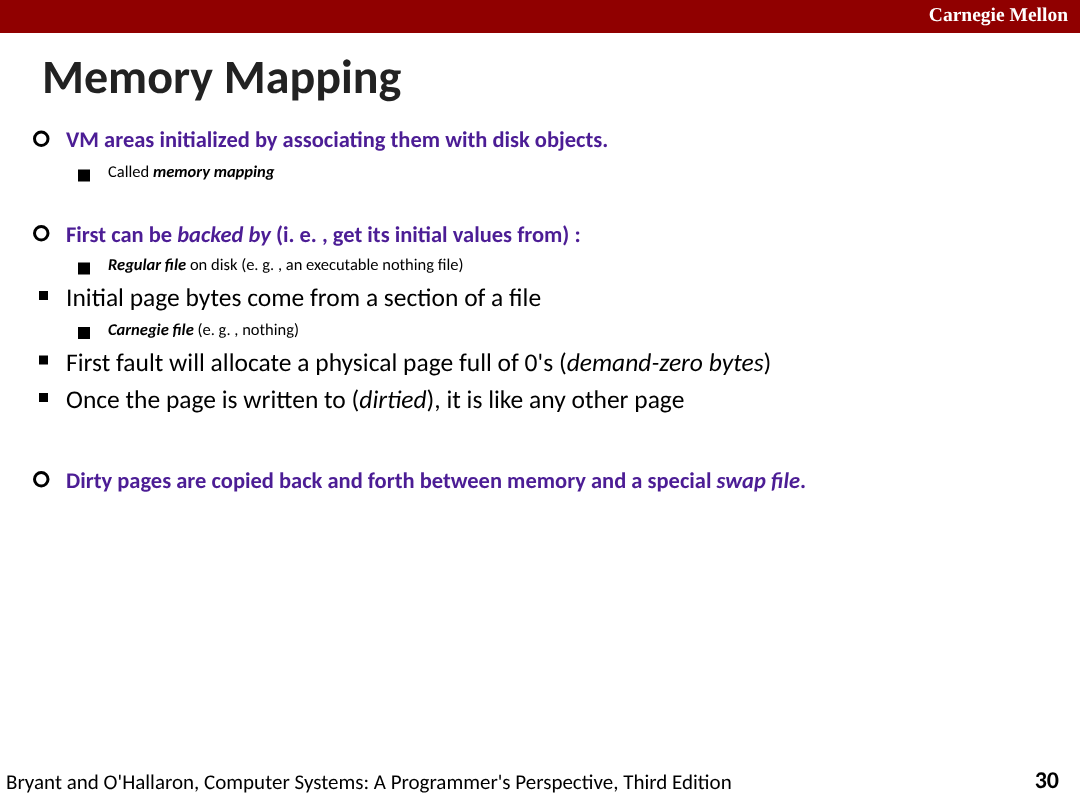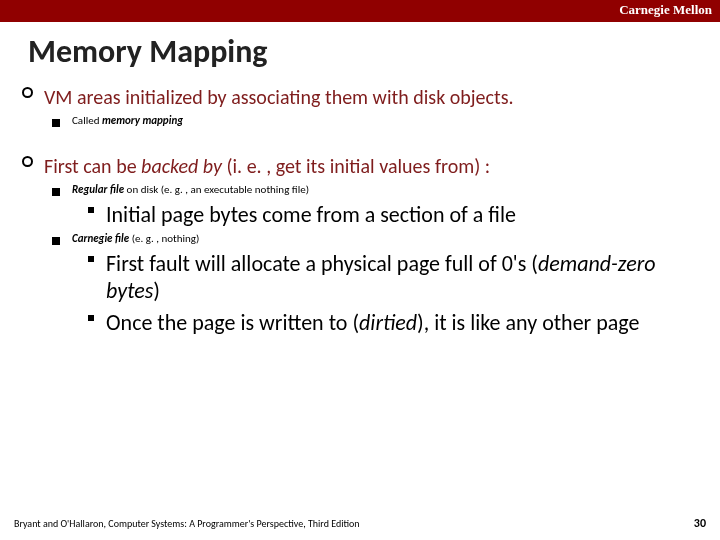--- a/index.html
+++ b/index.html
@@ -1,30 +1,30 @@
 <!DOCTYPE html>
 <html><head>
 <meta charset="utf-8">
 <style>
   * { margin: 0; padding: 0; box-sizing: border-box; }
   html, body { width: 720px; height: 540px; background: #fff; font-family: Calibri, Arial, sans-serif; color: #000; }
   .slide { width: 720px; height: 540px; position: relative; }
   .topbar { width: 100%; height: 22px; background: #900000; color: #fff; text-align: right; padding: 2px 8px 0 12px; font-family: Georgia, 'Times New Roman', serif; font-weight: bold; font-size: 13px; }
   .title { font-size: 32px; font-weight: bold; color: #222; margin: 10px 0 14px 28px; }
   .content { margin-left: 44px; margin-right: 30px; font-size: 16.5px; line-height: 1.25; }
-  .l1 { position: relative; margin-bottom: 4px; font-weight: normal; color: #7f1d1d; font-size: 20px; }
+  .l1 { position: relative; margin-bottom: 4px; font-weight: bold; color: #4c1d95; font-size: 15px; }
   .l1-bullet { position: absolute; left: -22px; top: 2px; width: 11px; height: 11px; border: 2px solid #000; border-radius: 50%; }
   .l2 { position: relative; margin-left: 28px; margin-bottom: 4px; font-size: 11px; }
   .l2-bullet { position: absolute; left: -20px; top: 5px; width: 8px; height: 8px; background: #000; }
-  .l3 { position: relative; margin-left: 62px; margin-bottom: 4px; font-size: 22px; }
+  .l3 { position: relative; margin-bottom: 4px; font-size: 17px; }
   .l3-bullet { position: absolute; left: -18px; top: 6px; width: 6px; height: 6px; background: #000; }
   .gap { height: 22px; }
   .gap-lg { height: 30px; }
-  .footer { position: absolute; bottom: 10px; left: 14px; font-size: 10px; color: #000; }
-  .pagenum { position: absolute; bottom: 10px; right: 14px; font-size: 12px; font-weight: bold; }
+  .footer { position: absolute; bottom: 10px; left: 4px; font-size: 14px; color: #000; }
+  .pagenum { position: absolute; bottom: 10px; right: 14px; font-size: 16px; font-weight: bold; }
   .i { font-style: italic; }
   .b { font-weight: bold; }
   .n { font-weight: normal; }
 </style>
 </head>
 <body>
 
 <div class="slide">
   <div class="topbar">
     <span>Carnegie Mellon</span>
@@ -65,18 +65,22 @@
       <span class="l3-bullet"></span>
       <span class="n">First fault will allocate a physical page full of 0's (</span><span class="n i">demand-zero bytes</span><span class="n">)</span>
     </div>
     <div class="l3">
       <span class="l3-bullet"></span>
       <span class="n">Once the page is written to (</span><span class="n i">dirtied</span><span class="n">), it is like any other page</span>
     </div>
 
     <div class="gap-lg"></div>
 
+    <div class="l1">
+      <span class="l1-bullet"></span>
+      <span>Dirty pages are copied back and forth between memory and a special </span><span class="i">swap file</span><span>.</span>
+    </div>
 
   </div>
 
   <div class="footer">Bryant and O'Hallaron, Computer Systems: A Programmer's Perspective, Third Edition</div>
   <div class="pagenum">30</div>
 </div>
 
 </body></html>

